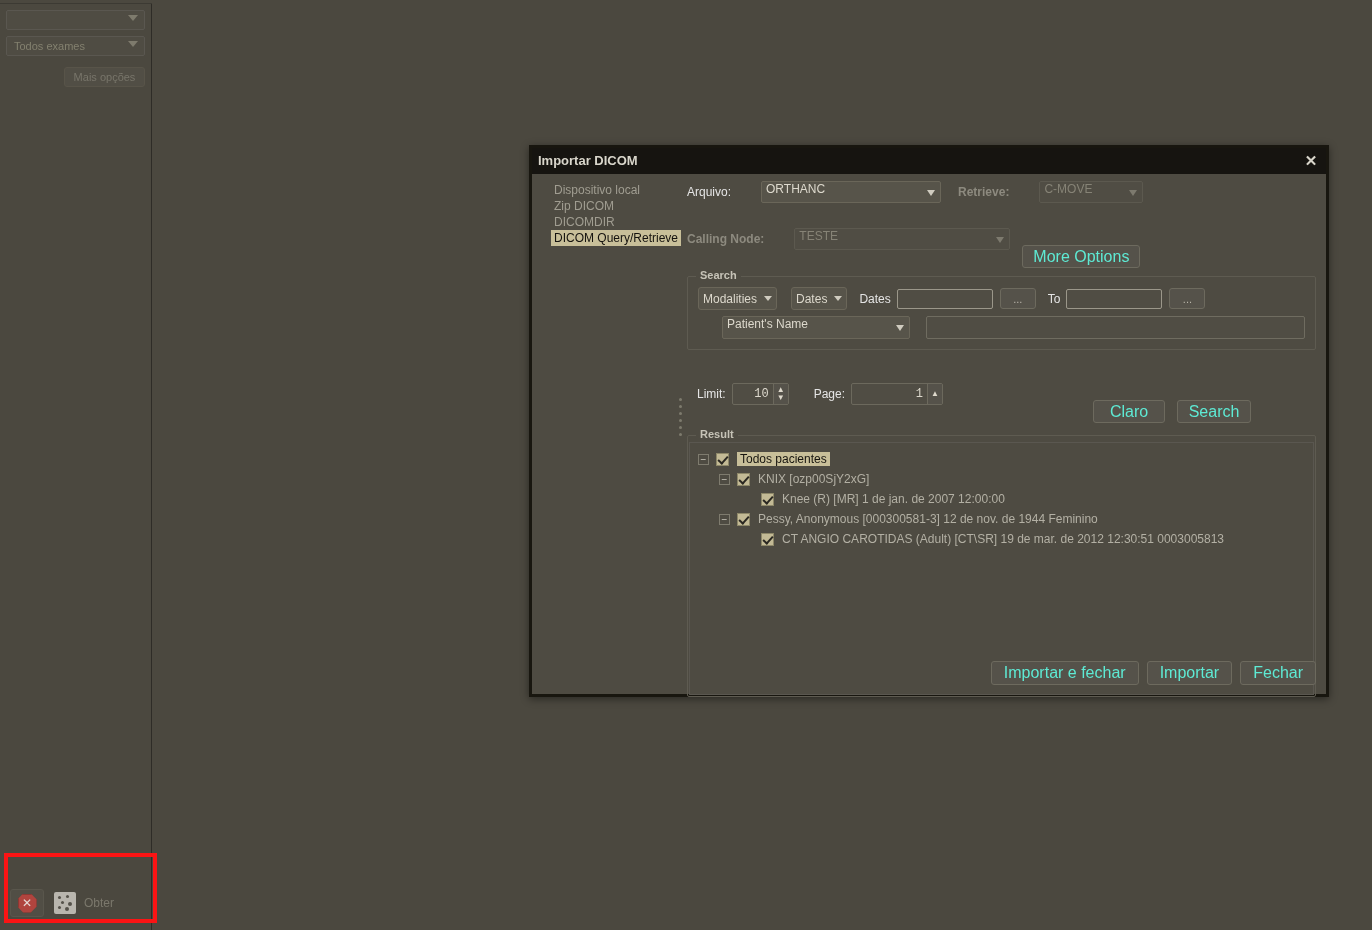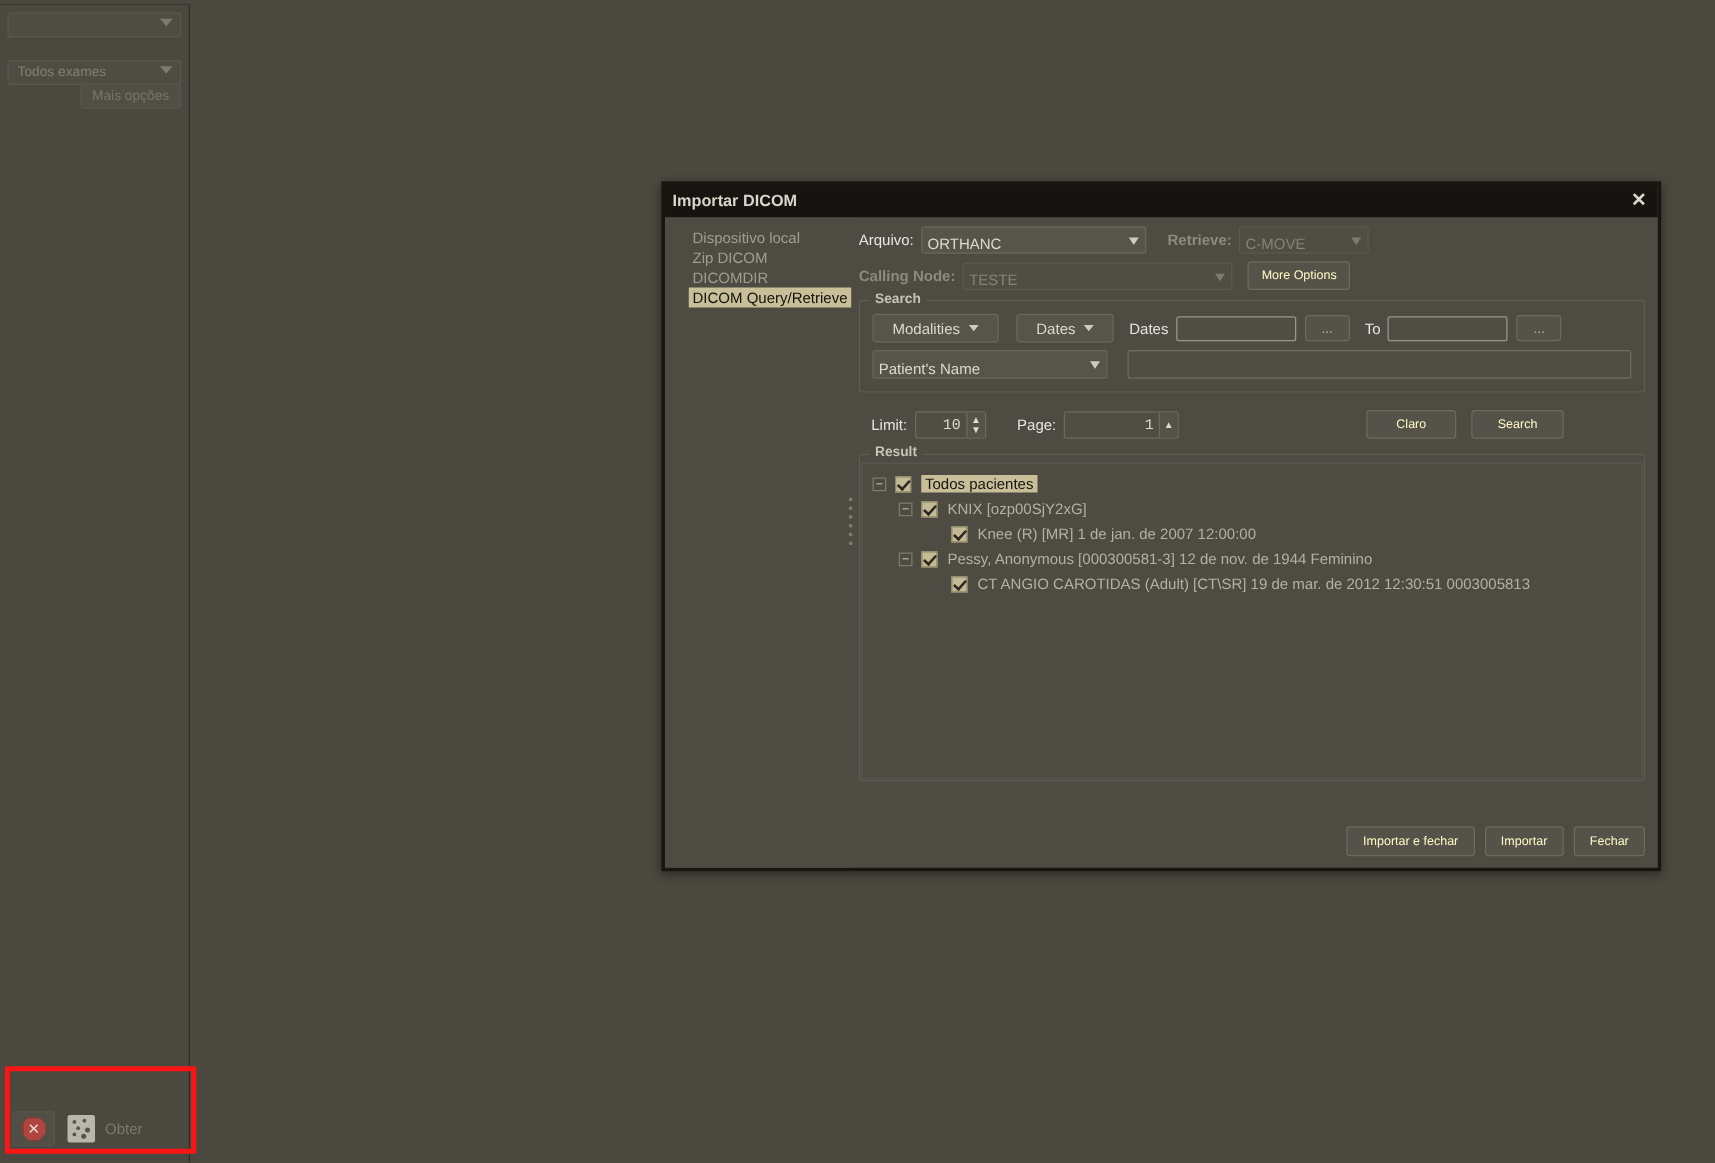--- a/index.html
+++ b/index.html
@@ -47,21 +47,21 @@
   }
   .bg-combo .arrow {
     position: absolute;
     right: 6px; top: 4px;
     width: 0; height: 0;
     border-left: 5px solid transparent;
     border-right: 5px solid transparent;
     border-top: 6px solid #7e7b6d;
   }
   #bg-combo-1 { left: 6px; top: 10px; width: 139px; }
-  #bg-combo-2 { left: 6px; top: 48px; width: 139px; }
+  #bg-combo-2 { left: 6px; top: 36px; width: 139px; }
   #bg-more-options {
     position: absolute;
     left: 64px; top: 67px;
     width: 81px; height: 20px;
     background: #514e45;
     border: 1px solid #585449;
     border-radius: 3px;
     color: #78756a;
     font-size: 11px;
     text-align: center;
@@ -209,22 +209,23 @@
     font-family: "Liberation Sans", sans-serif;
     height: 22px;
     padding: 0 4px;
     outline: none;
     appearance: none;
     -webkit-appearance: none;
     position: relative;
   }
   .fake-select {
     display: flex;
-    align-items: flex-end;
+    align-items: flex-start;
     padding-right: 18px;
+    margin-left: 24px;
   }
   .fake-select .chev {
     position: absolute;
     right: 5px; top: 8px;
     width: 0; height: 0;
     border-left: 4px solid transparent;
     border-right: 4px solid transparent;
     border-top: 6px solid #cfcbbf;
   }
   .fake-select.disabled {
@@ -235,26 +236,27 @@
   .fake-select.disabled .chev { border-top-color: #7d7a6e; }
 
   #arquivo-select { width: 180px; }
   #retrieve-select { width: 104px; }
   #calling-node-select { width: 216px; }
 
   .btn {
     background: #55524a;
     border: 1px solid #6d6a5e;
     border-radius: 3px;
-    color: #fef9c3;
-    font-size: 10px;
+    color: #5eead4;
+    font-size: 16px;
     font-family: "Liberation Sans", sans-serif;
     height: 23px;
     padding: 0 10px;
     cursor: default;
+    margin-top: 36px;
   }
 
   
   .groupbox {
     border: 1px solid #5e5b51;
     border-radius: 2px;
     margin-top: 8px;
     padding: 10px 10px 10px 10px;
     position: relative;
   }
@@ -270,21 +272,21 @@
 
   .dropbtn {
     background: #57544a;
     border: 1px solid #6a6659;
     border-radius: 3px;
     color: #ddd9cd;
     font-size: 12px;
     height: 23px;
     display: inline-flex;
     align-items: center;
-    padding: 0 15px;
+    padding: 0 4px;
   }
   .dropbtn .tri {
     margin-left: 7px;
     width: 0; height: 0;
     border-left: 4px solid transparent;
     border-right: 4px solid transparent;
     border-top: 5px solid #cfcbbf;
   }
 
   .txtin {

